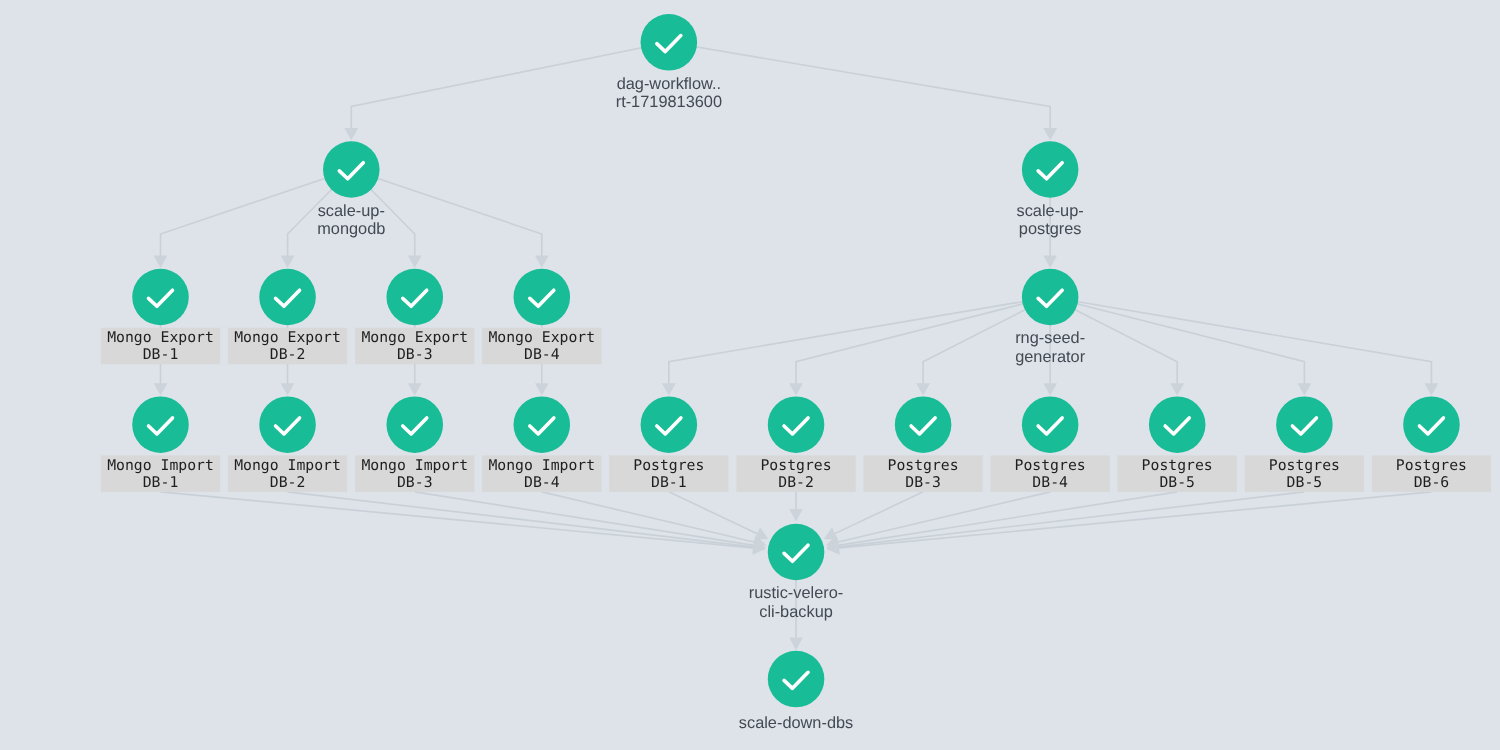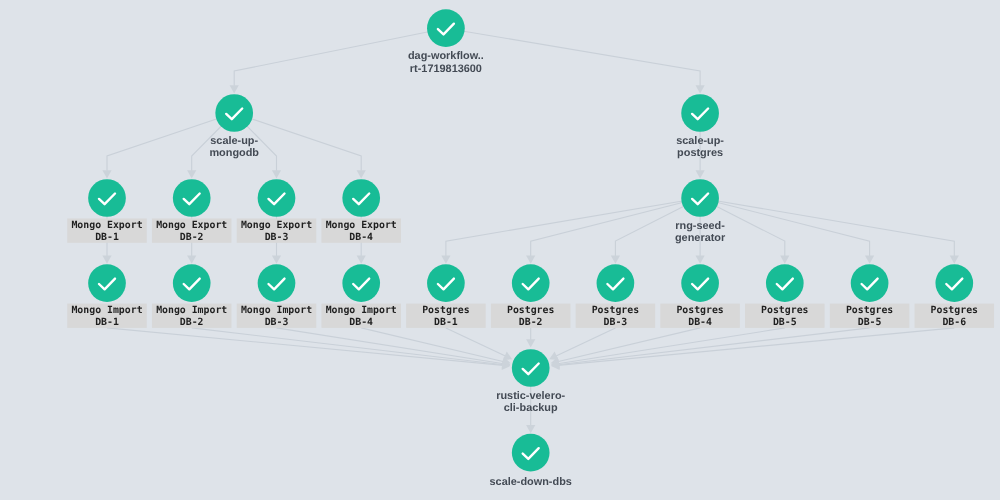--- a/index.html
+++ b/index.html
@@ -5,21 +5,21 @@
 <style>
   html,body{margin:0;padding:0;}
   body{
     width:1000px;height:500px;overflow:hidden;
     background:#dee3e9;
     font-family:"Liberation Sans",sans-serif;
     -webkit-font-smoothing:antialiased;
     text-rendering:geometricPrecision;
   }
   svg#graph{transform:translateZ(0);}
-  #stage{position:relative;width:1000px;height:500px;font-weight:bold;}
+  #stage{position:relative;width:1000px;height:500px;}
   svg#graph{position:absolute;left:0;top:0;width:1000px;height:500px;display:block;}
   .edge-line{fill:none;stroke:#c9d0d8;stroke-width:1.1;}
   .edge-head{fill:#ccd3da;}
   .node-circle{fill:#18bc96;}
   .node-check{fill:none;stroke:#ffffff;stroke-width:2.4;stroke-linecap:round;stroke-linejoin:round;}
   .label-plain{font-family:"Liberation Sans",sans-serif;font-size:10.9px;fill:#434a54;text-anchor:middle;}
   .label-mono{font-family:"DejaVu Sans Mono",monospace;font-size:9.85px;fill:#1f1f1f;text-anchor:middle;}
   .label-box{fill:#d8d8d8;}
 </style>
 </head>

